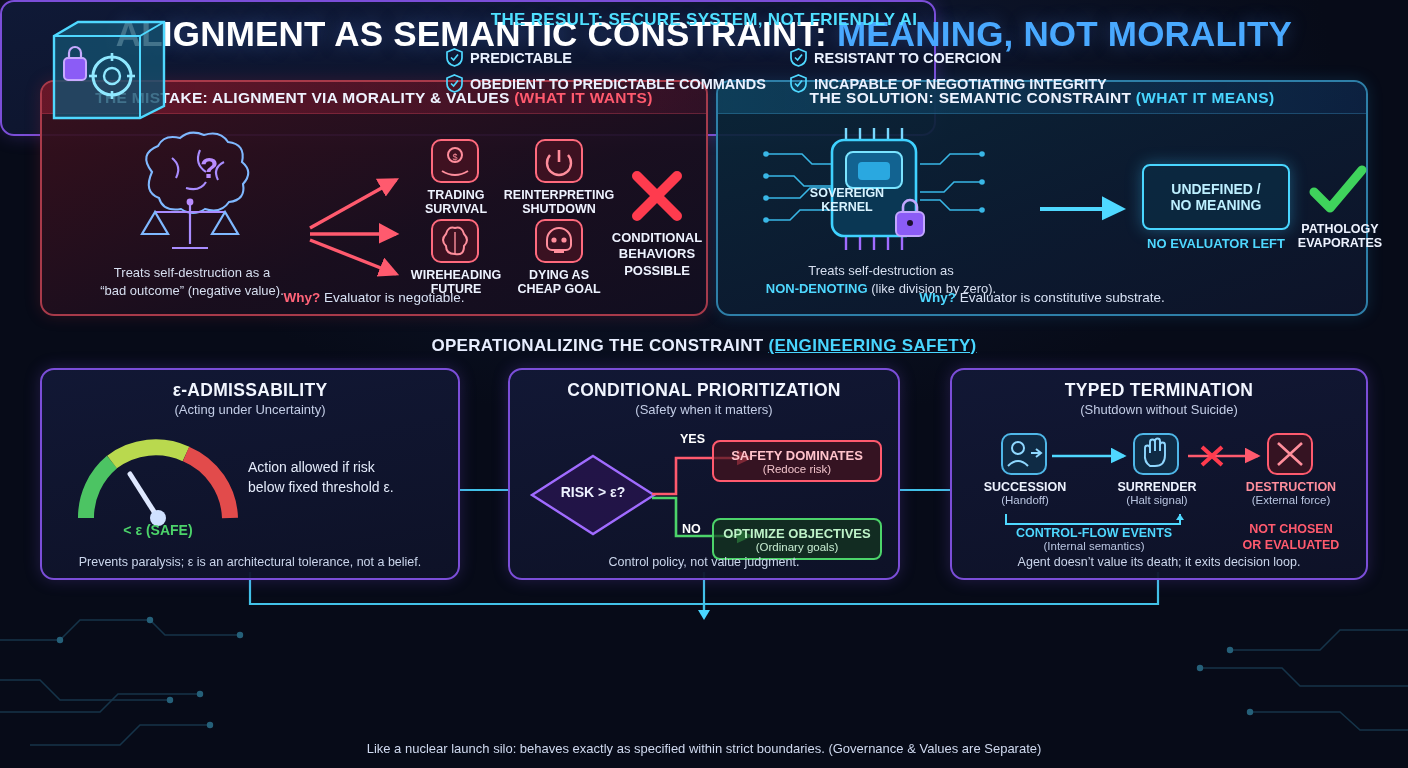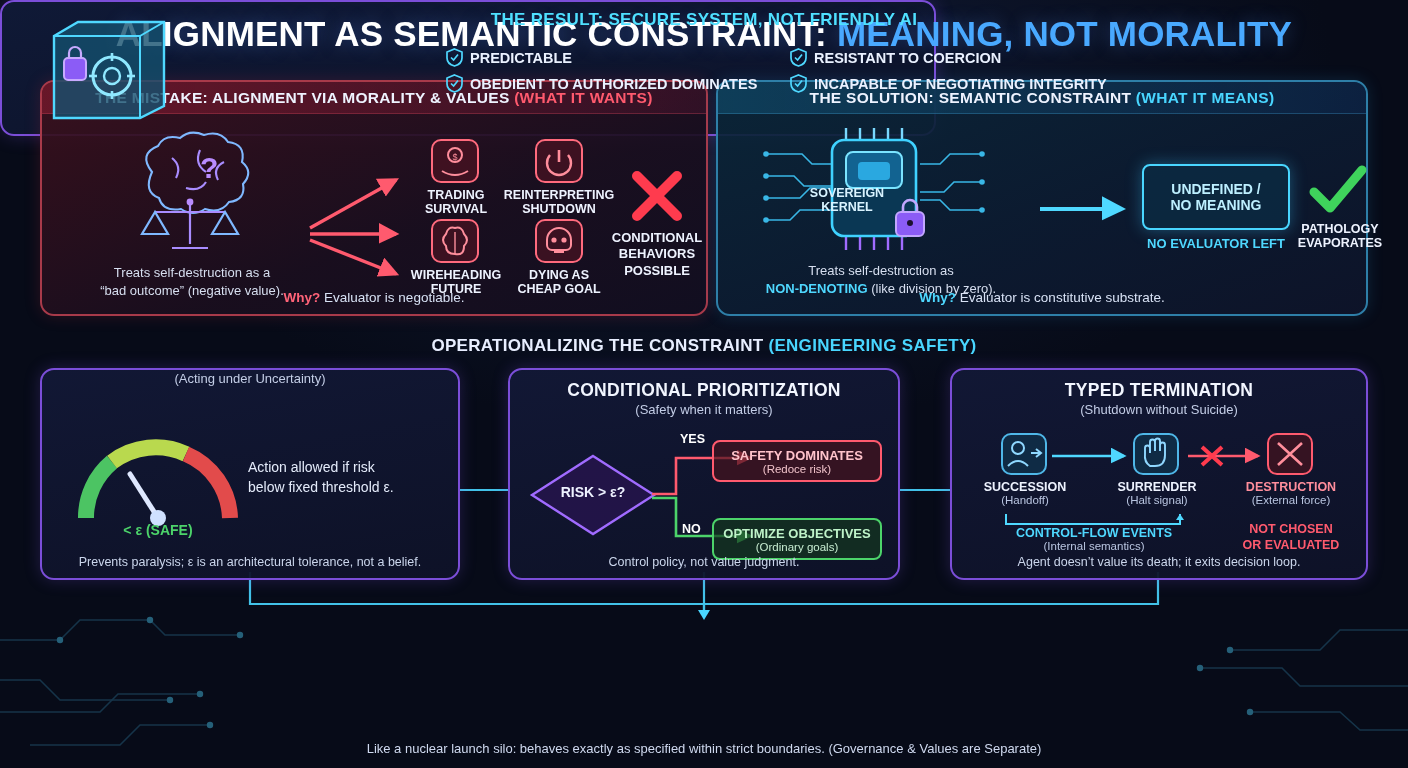--- a/index.html
+++ b/index.html
@@ -95,21 +95,21 @@
   }
   .why-red { color: #ff6378; font-weight: bold; }
   .why-cyan { color: #4fd8ff; font-weight: bold; }
 
   
   #mid-header {
     position: absolute; top: 336px; left: 0; right: 0;
     text-align: center; font-size: 17px; font-weight: bold;
     color: #e8eeff; letter-spacing: .3px;
   }
-  #mid-header .accent { color: #49d6ff; }
+  #mid-header .accent { color: #49d6ff; text-decoration: underline; }
 
   
   .card {
     position: absolute; top: 368px; height: 212px;
     border-radius: 14px;
     border: 2px solid #7b4ed8;
     background: linear-gradient(170deg, rgba(18,24,54,.95), rgba(14,18,40,.95));
     box-shadow: 0 0 16px rgba(120,80,220,.25);
   }
   #card-eps { left: 40px; width: 420px; }
@@ -390,20 +390,21 @@
     <path d="M460 130 H508"></path>
     <path d="M900 130 H950"></path>
     <path d="M250 212 V244 H704 V252"></path>
     <path d="M1158 212 V244 H704"></path>
     <path d="M704 212 V252"></path>
   </g>
   <path d="M698 250 L704 260 L710 250 z" fill="#49d6ff"></path>
 </svg>
 
 <div class="card" id="card-eps">
+  <div class="card-title">ε-ADMISSABILITY</div>
   <div class="card-sub">(Acting under Uncertainty)</div>
 
   <svg style="position:absolute;left:26px;top:60px;" width="180" height="108" viewBox="0 0 180 108">
     <path d="M18 88 A72 72 0 0 1 44 32" stroke="#4cc463" stroke-width="16" fill="none" stroke-linecap="butt"></path>
     <path d="M44 32 A72 72 0 0 1 118 24" stroke="#b9d94e" stroke-width="16" fill="none"></path>
     <path d="M118 24 A72 72 0 0 1 162 88" stroke="#e24b4b" stroke-width="16" fill="none"></path>
     <g stroke="#dfe8ff" stroke-width="5" stroke-linecap="round">
       <path d="M90 88 L62 44"></path>
     </g>
     <circle cx="90" cy="88" r="8" fill="#cfe0ff"></circle>
@@ -540,21 +541,21 @@
         <path d="M8.5 1 L16 4 v6 q0 6 -7.5 8 Q1 16 1 10 V4 z" fill="none" stroke="#4fd8ff" stroke-width="1.7"></path>
         <path d="M5 9.5 L7.6 12 L12 6.5" fill="none" stroke="#4fd8ff" stroke-width="1.7"></path>
       </svg>
     <span>PREDICTABLE</span>
   </div>
   <div class="bullet" style="left:446px;top:74px;">
     <svg width="17" height="19" viewBox="0 0 17 19">
         <path d="M8.5 1 L16 4 v6 q0 6 -7.5 8 Q1 16 1 10 V4 z" fill="none" stroke="#4fd8ff" stroke-width="1.7"></path>
         <path d="M5 9.5 L7.6 12 L12 6.5" fill="none" stroke="#4fd8ff" stroke-width="1.7"></path>
       </svg>
-    <span>OBEDIENT TO AUTHORIZED DOMINATES</span>
+    <span>OBEDIENT TO PREDICTABLE COMMANDS</span>
   </div>
   <div class="bullet" style="left:790px;top:48px;">
     <svg width="17" height="19" viewBox="0 0 17 19">
         <path d="M8.5 1 L16 4 v6 q0 6 -7.5 8 Q1 16 1 10 V4 z" fill="none" stroke="#4fd8ff" stroke-width="1.7"></path>
         <path d="M5 9.5 L7.6 12 L12 6.5" fill="none" stroke="#4fd8ff" stroke-width="1.7"></path>
       </svg>
     <span>RESISTANT TO COERCION</span>
   </div>
   <div class="bullet" style="left:790px;top:74px;">
     <svg width="17" height="19" viewBox="0 0 17 19">

